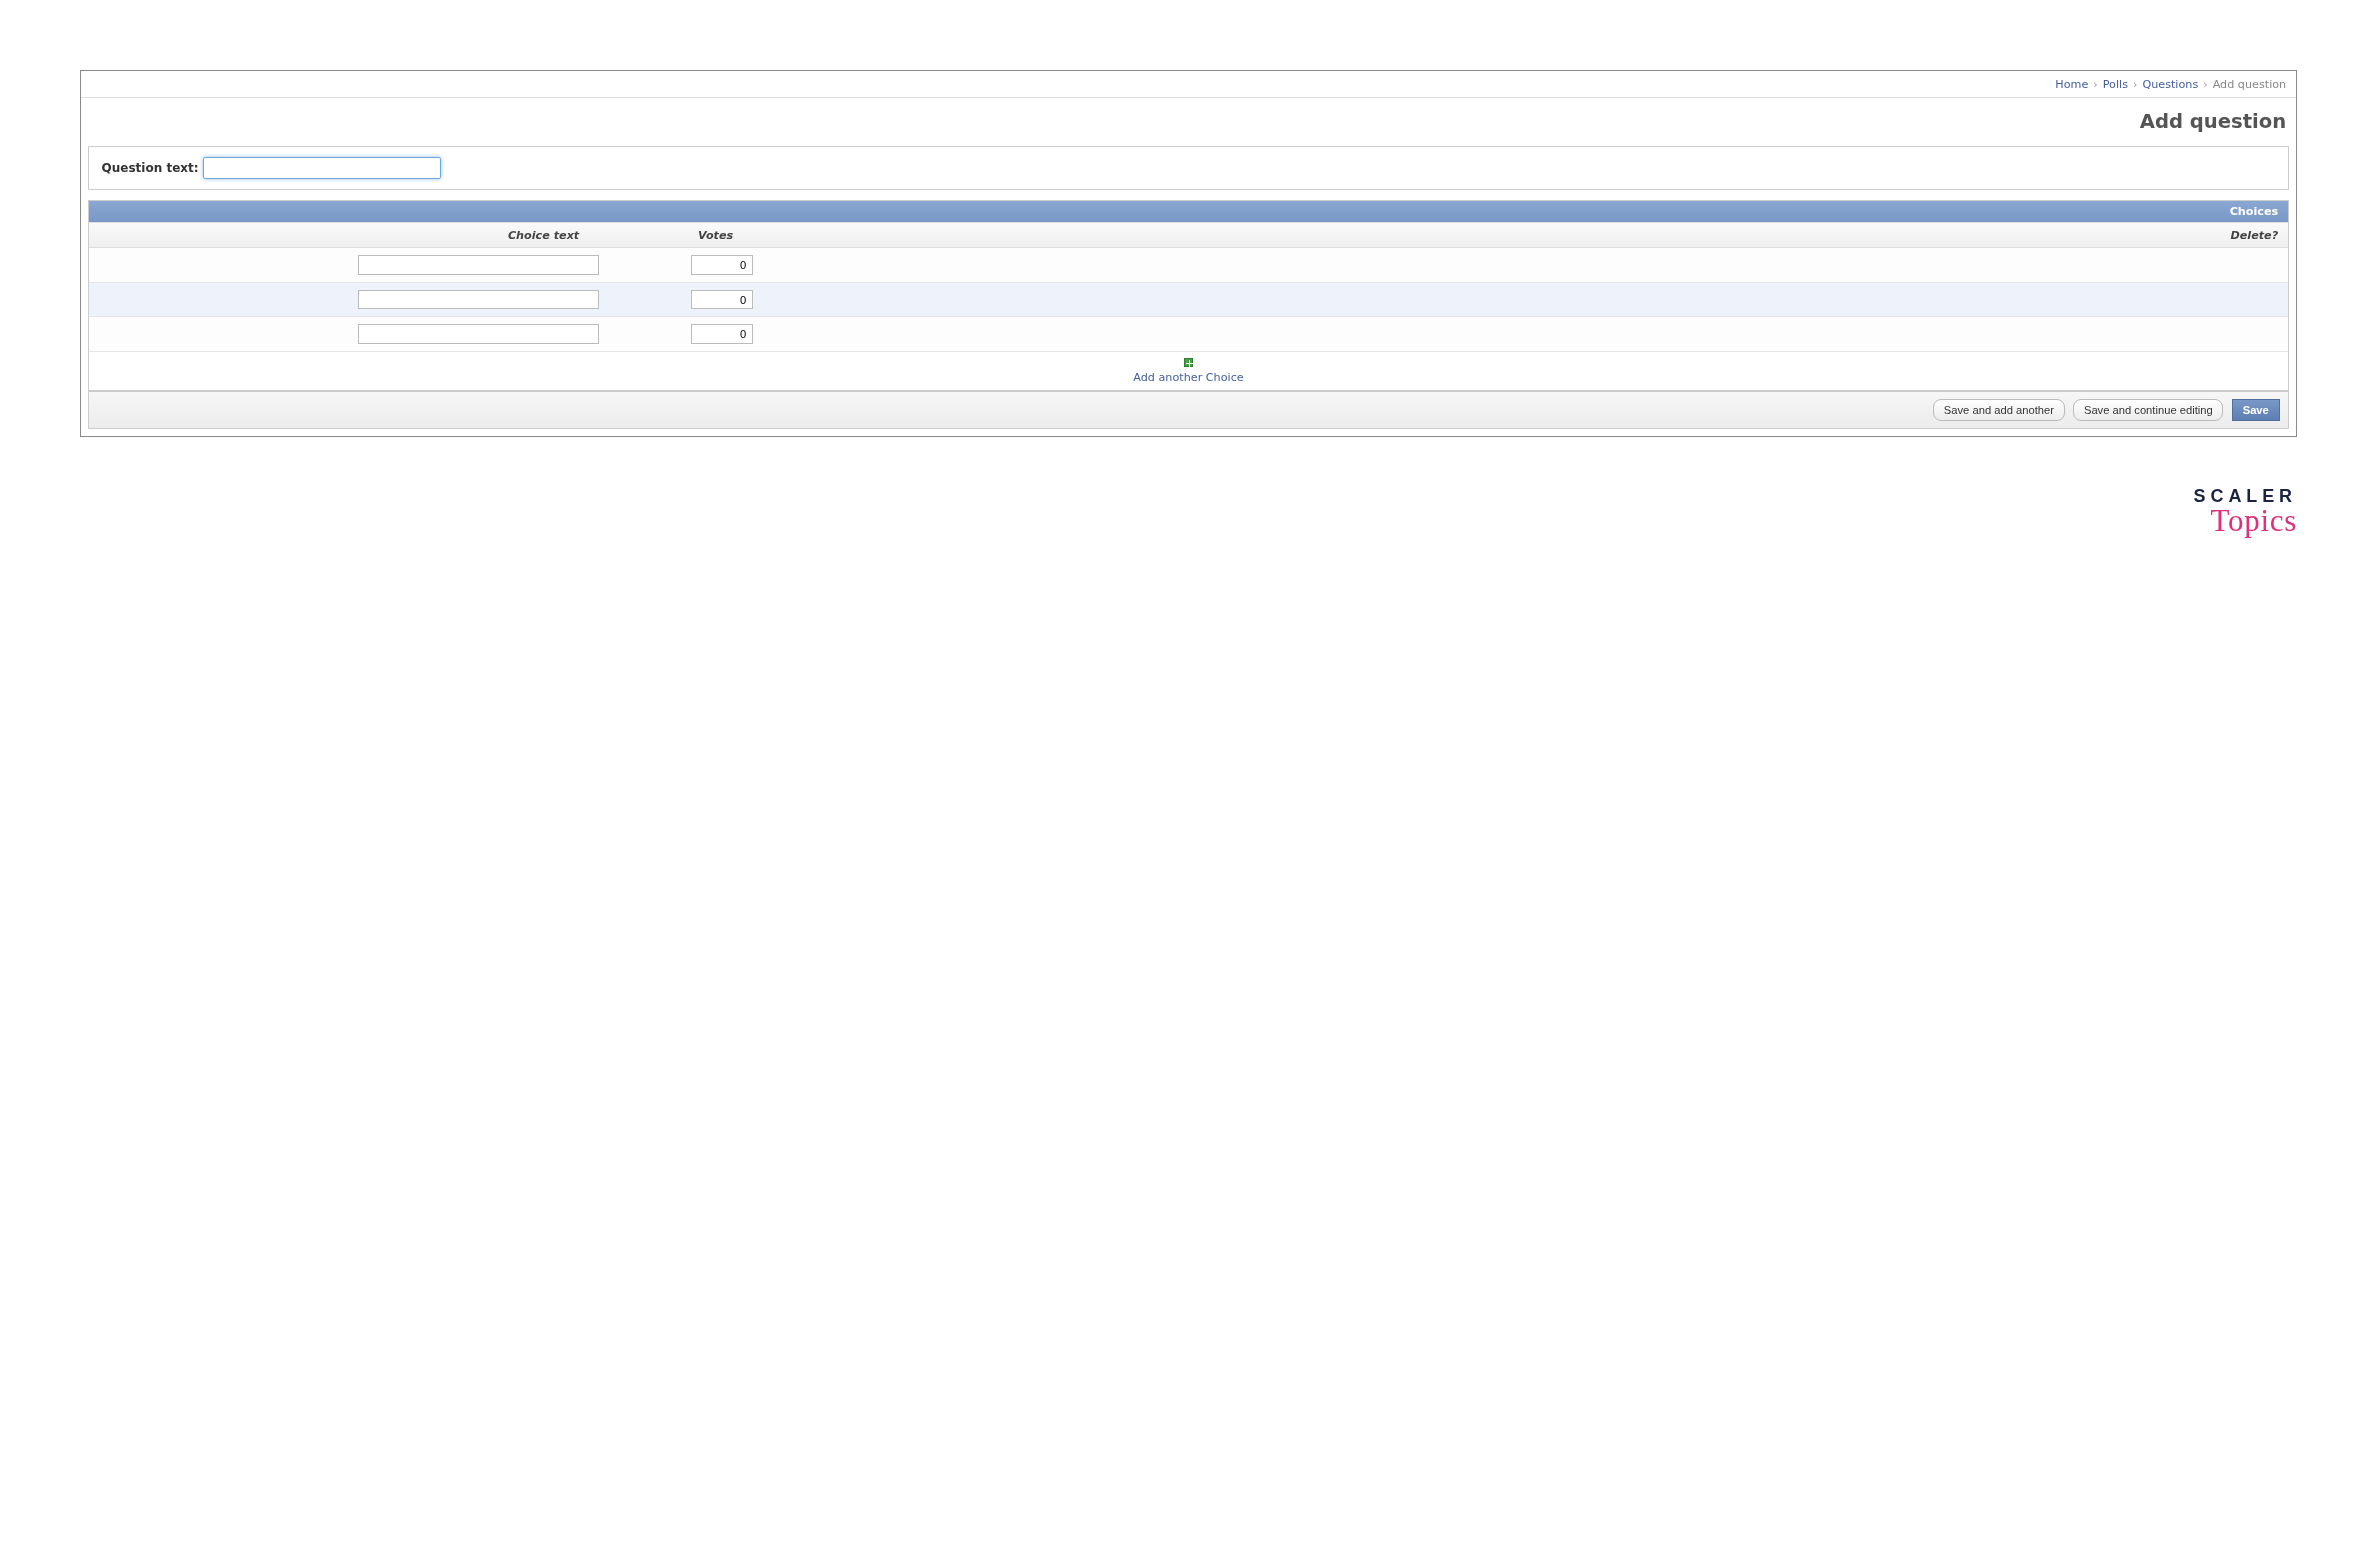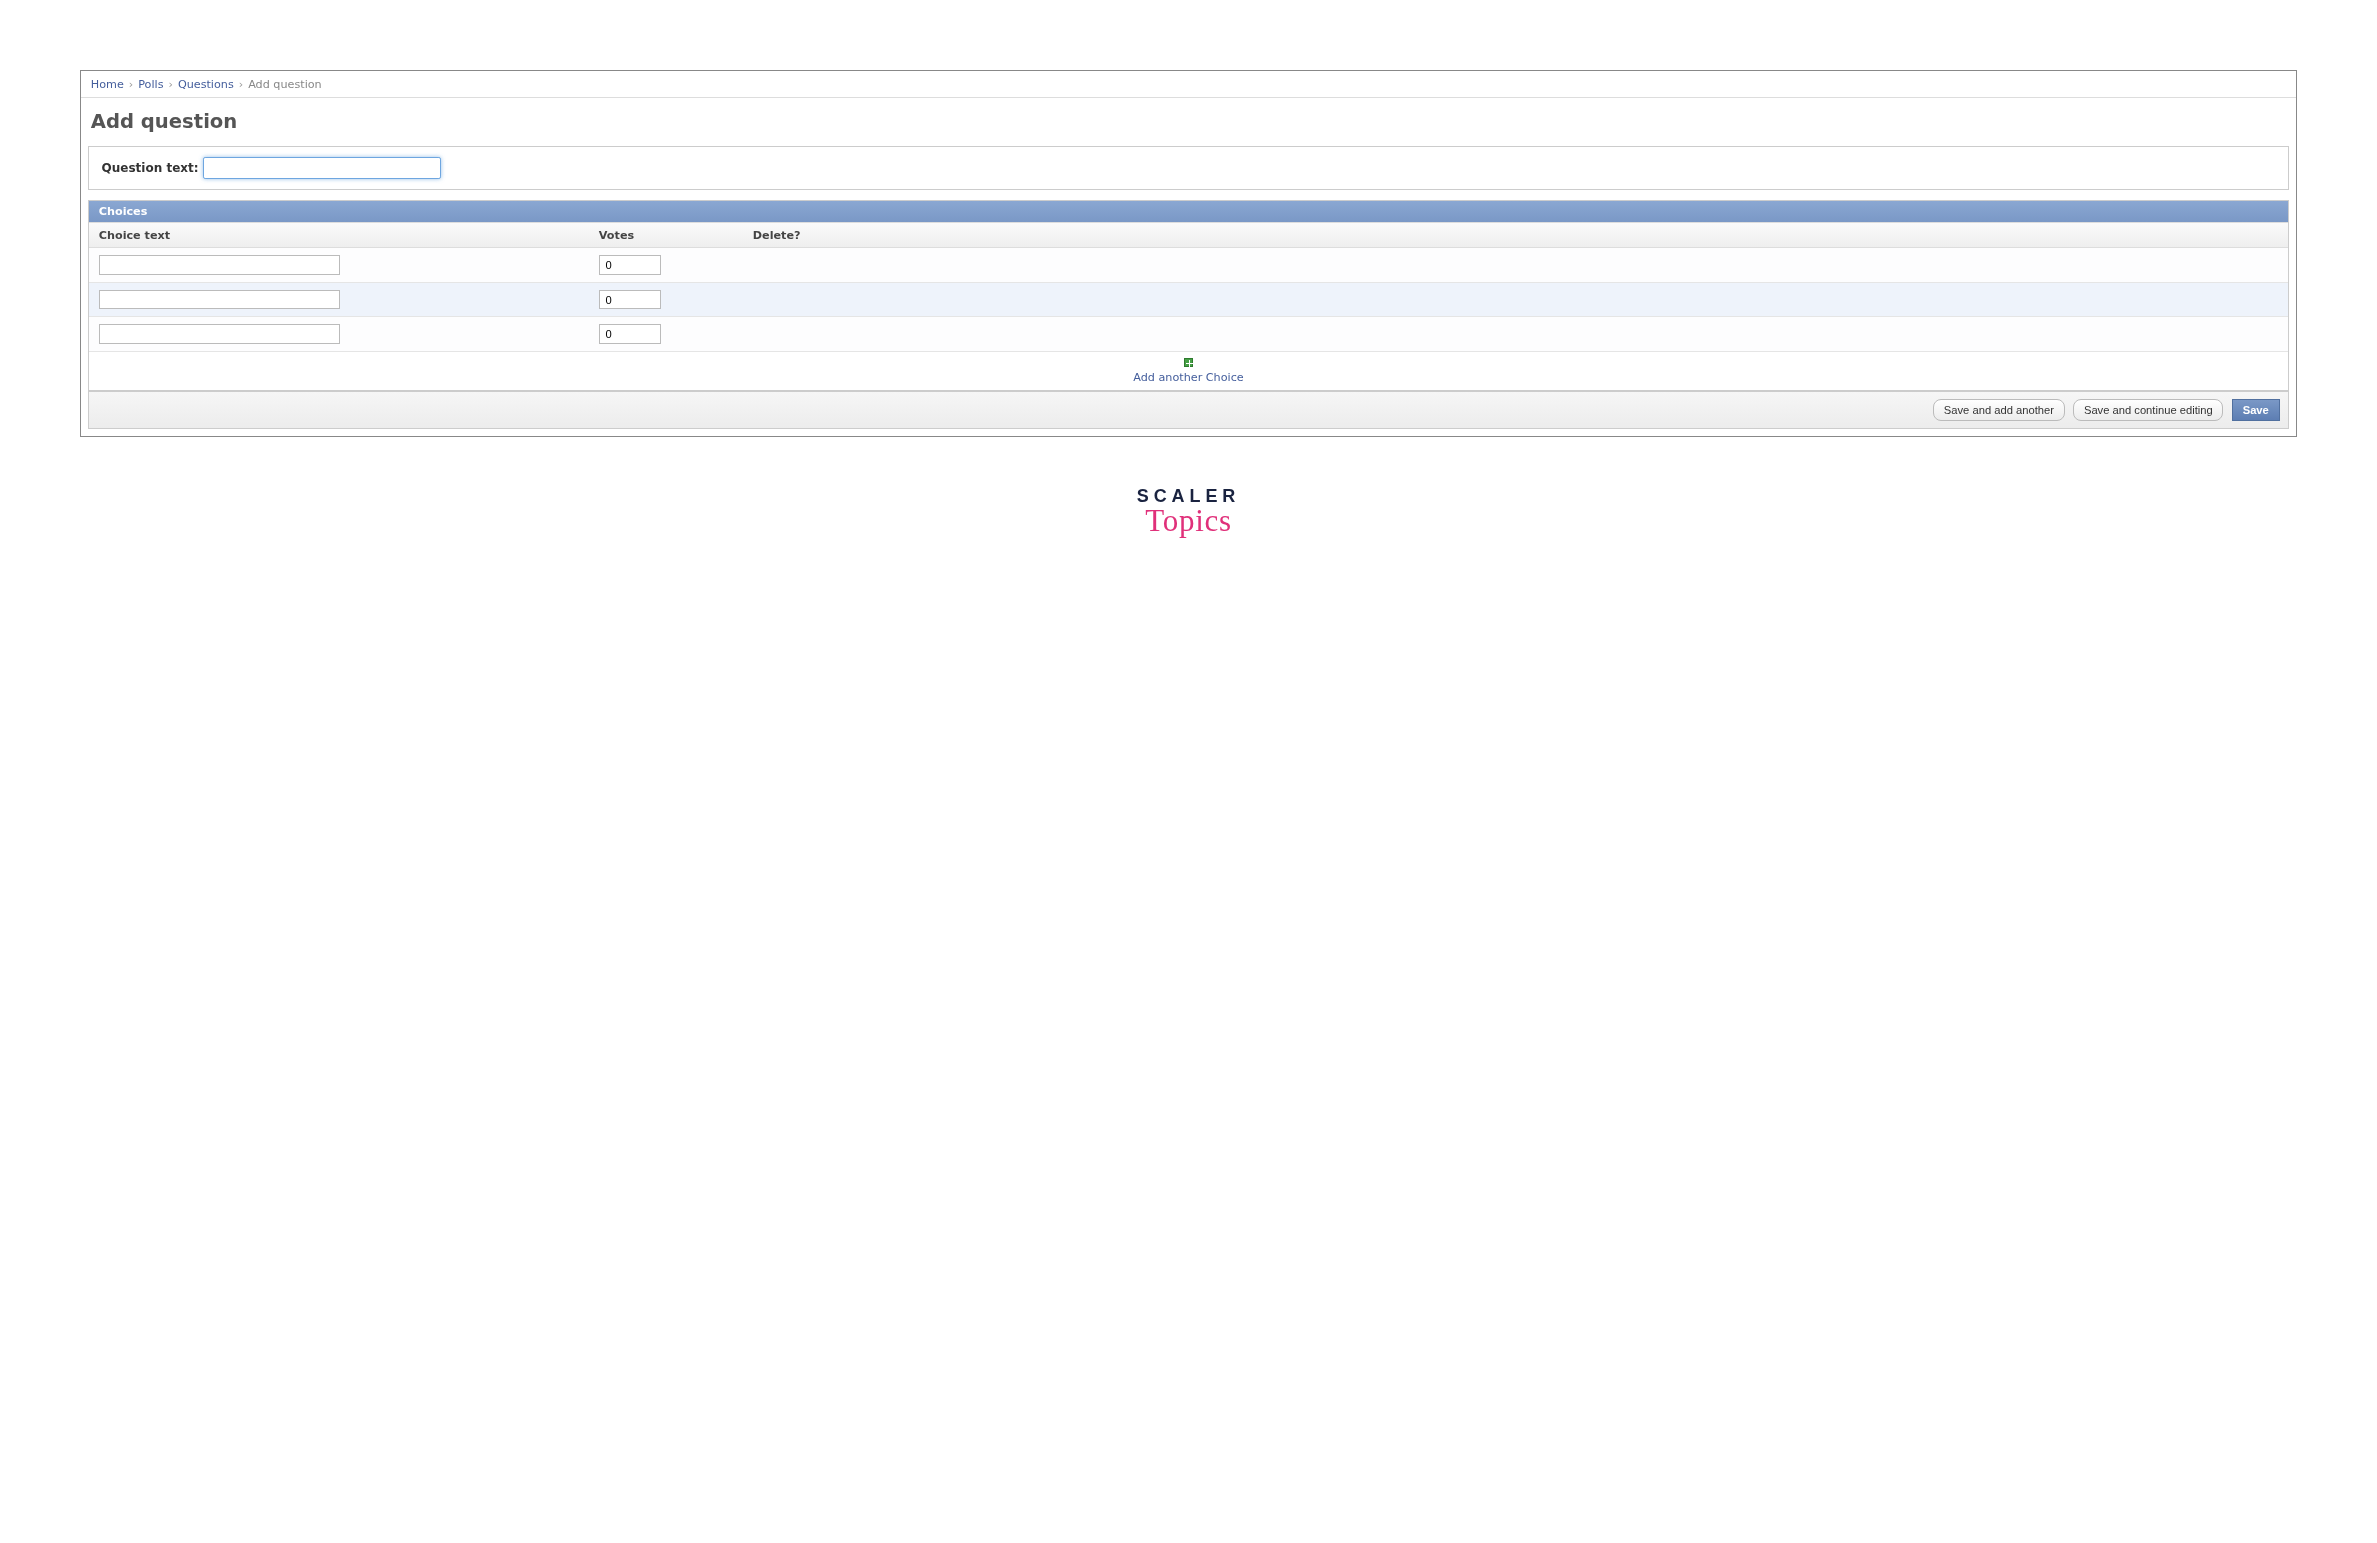--- a/index.html
+++ b/index.html
@@ -1,15 +1,15 @@
 <!DOCTYPE html>
 <html style="font-size:11.2px"><head>
 <meta charset="utf-8">
 <style>
-  * { box-sizing: border-box; }
+  * { box-sizing: border-box; text-align: right; }
   body {
     margin: 0;
     background: #ffffff;
     font-family: "Lucida Grande", "DejaVu Sans", "Bitstream Vera Sans", Verdana, Arial, sans-serif;
     font-size: 11.2px;
     color: #333;
     padding: 70px 80px 42px 80px;
   }
   .panel {
     border: 1.4px solid #888;
@@ -84,20 +84,21 @@
     display: flex;
     background: linear-gradient(#fafafa, #eeeeee);
     border-top: 0.7px solid #ddd;
     border-bottom: 0.7px solid #ddd;
   }
   .th {
     padding: 5.6px 9.8px;
     font-weight: 700;
     color: #444;
     font-size: 11.2px;
+    font-style: italic;
   }
   .col-text { flex: 0 0 500px; }
   .col-votes { flex: 0 0 154px; }
   .col-delete { flex: 1 1 auto; }
   .trow {
     display: flex;
     align-items: center;
     padding: 7px 9.8px;
     border-bottom: 0.7px solid #e5e5e5;
     background: #eef3fb;

